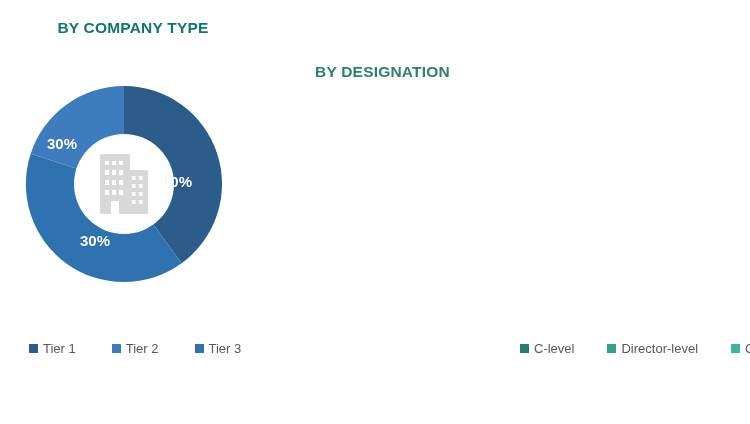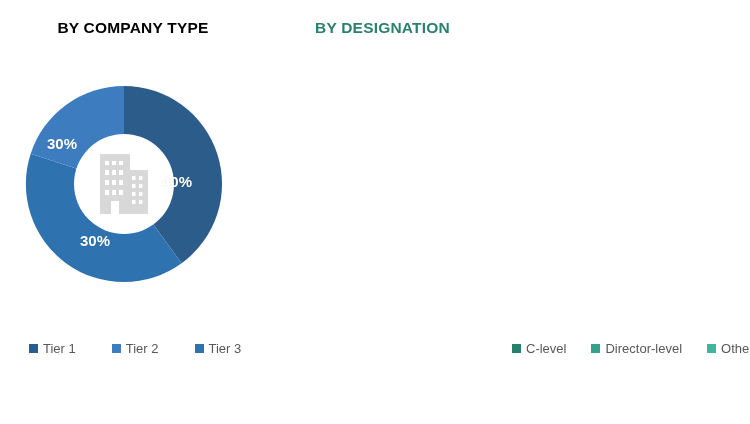--- a/index.html
+++ b/index.html
@@ -36,22 +36,22 @@
   .panel-title {
     position: absolute;
     top: 19px;
     width: 100%;
     text-align: center;
     font-size: 15.5px;
     font-weight: bold;
     letter-spacing: 0.2px;
     white-space: nowrap;
   }
-  #title-company { color: #000000; }
-  #title-design  { color: #2b8070; }
+  #title-company { color: #0f766e; }
+  #title-design  { color: #2b8070; margin-top: 44px; }
   #title-region  { color: #7ba23f; }
 
   #panel-company .panel-title { padding-left: 8px; }
   #panel-design  .panel-title { padding-left: 0px; }
   #panel-region  .panel-title { padding-left: 6px; }
 
   
   .donut-wrap {
     position: absolute;
     top: 84px;
@@ -96,21 +96,21 @@
   }
   .legend-text {
     font-size: 13px;
     color: #58585a;
   }
 
   #legend-company { left: 29px;  top: 341px; }
   #legend-company .legend-item { margin-right: 36px; }
 
   #legend-design  { left: 262px; top: 341px; }
-  #legend-design .legend-item { margin-right: 25px; }
+  #legend-design .legend-item { margin-right: 25px; margin-left: 8px; }
 </style>
 </head>
 <body>
 
 <div class="board">
 
   <div class="panel" id="panel-company">
     <div class="panel-title" id="title-company">BY COMPANY TYPE</div>
 
     <div class="donut-wrap" id="donut-company">

